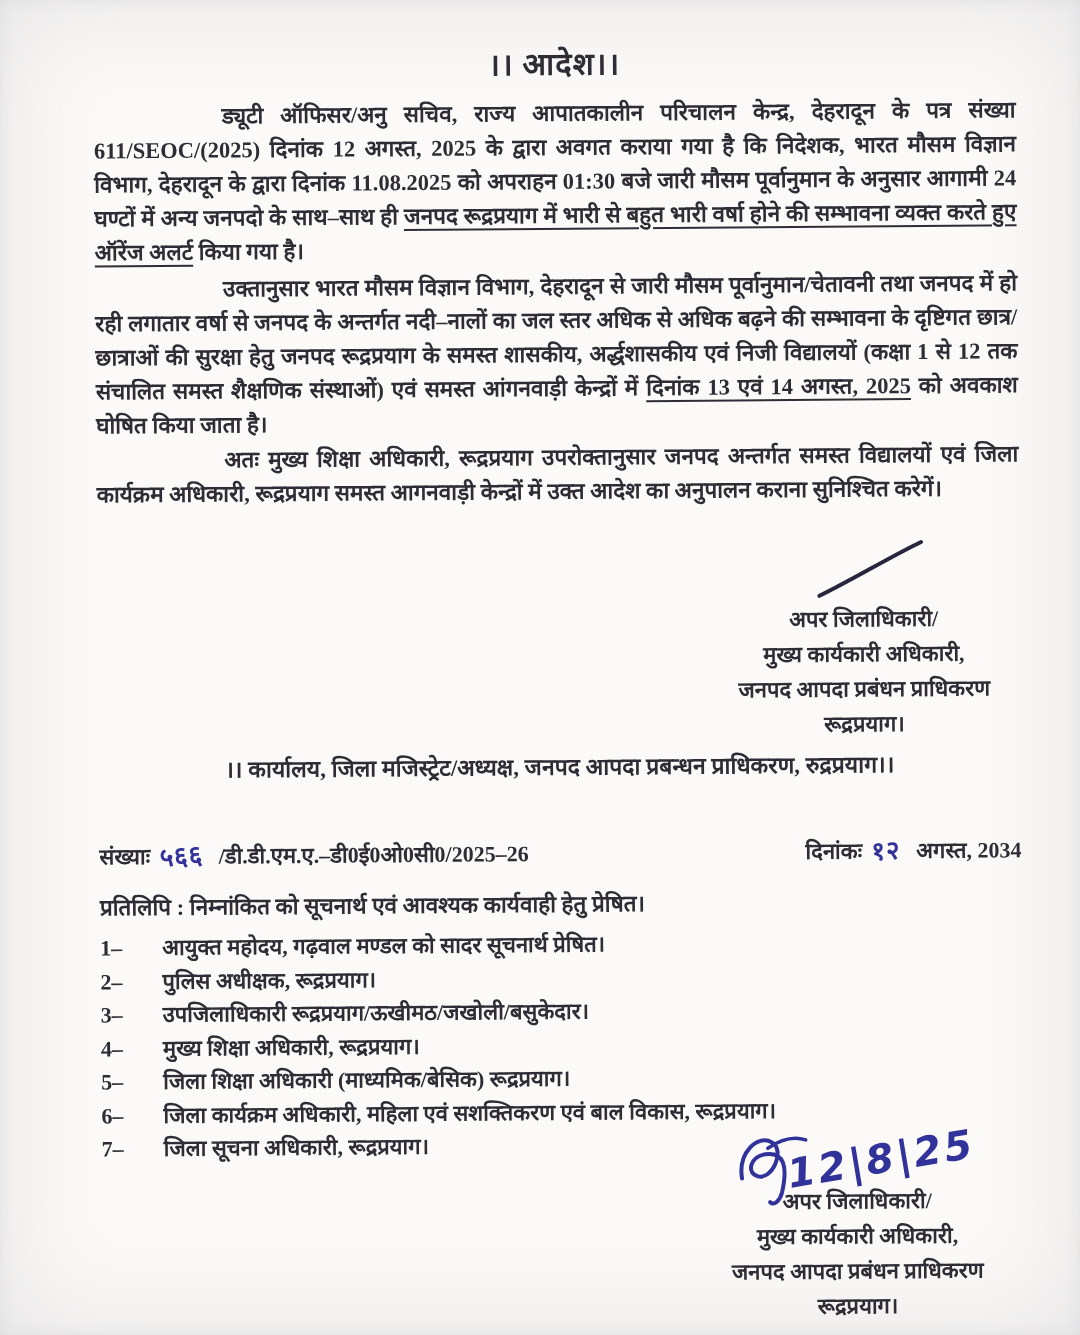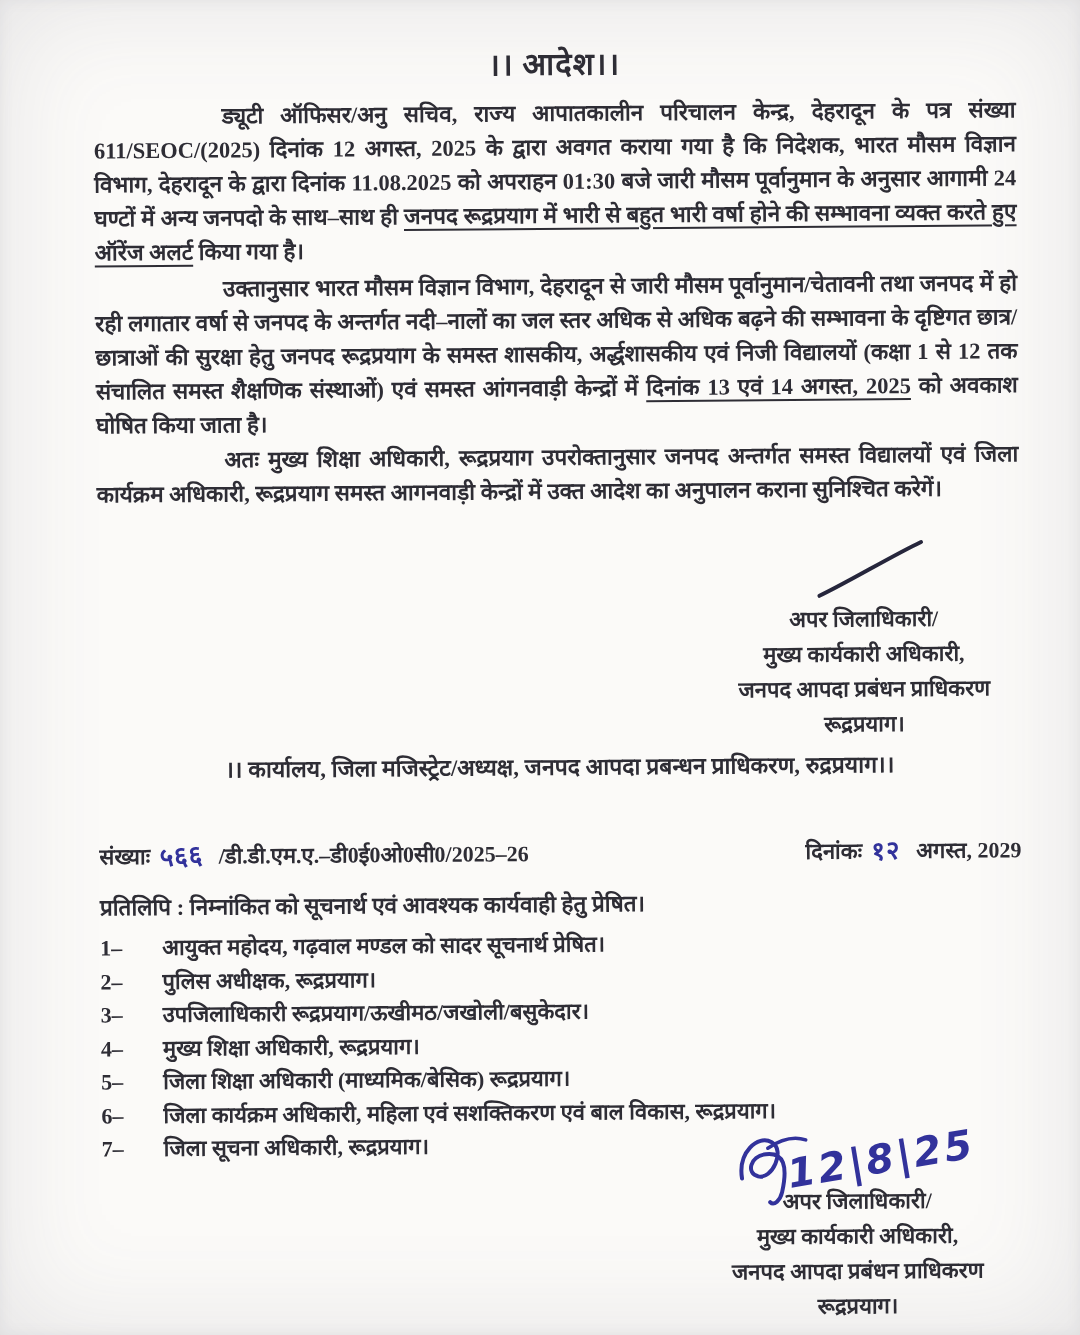--- a/index.html
+++ b/index.html
@@ -148,21 +148,21 @@
 
     <div class="sec ref-row">
       <div class="ref-left">
         <span>संख्याः</span>
         <span class="hand">५६६</span>
         <span>/डी.डी.एम.ए.–डी0ई0ओ0सी0/2025–26</span>
       </div>
       <div class="ref-right">
         <span>दिनांकः</span>
         <span class="hand">१२</span>
-        <span>अगस्त, 2029</span>
+        <span>अगस्त, 2034</span>
       </div>
     </div>
 
     <div class="sec copy-heading">प्रतिलिपि : निम्नांकित को सूचनार्थ एवं आवश्यक कार्यवाही हेतु प्रेषित।</div>
 
     <div class="sec copy-list">
       <div class="copy-row">
         <span class="copy-no">1–</span>
         <span class="copy-text">आयुक्त महोदय, गढ़वाल मण्डल को सादर सूचनार्थ प्रेषित।</span>
       </div>

